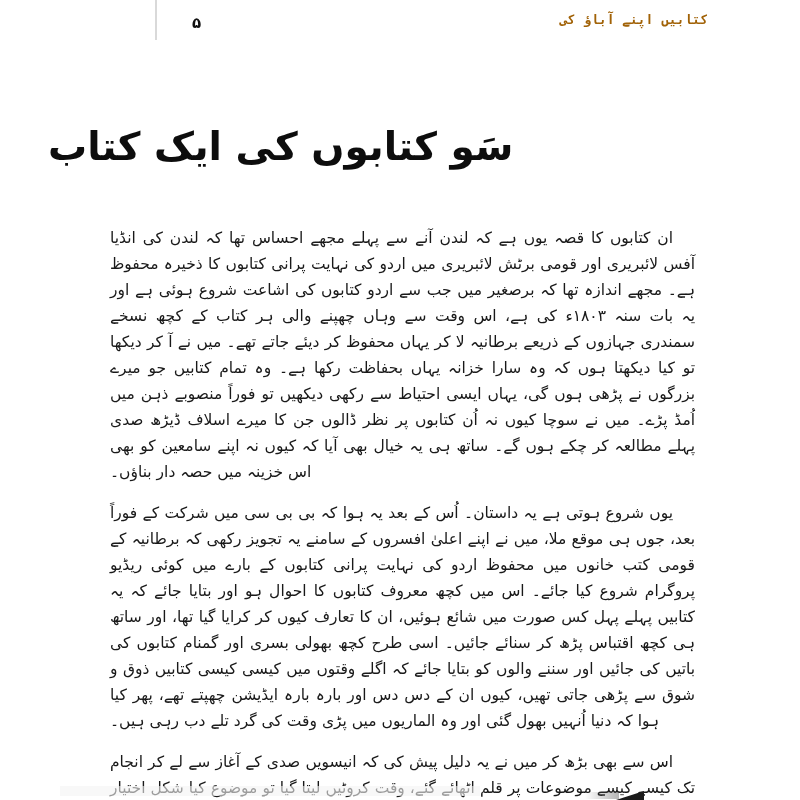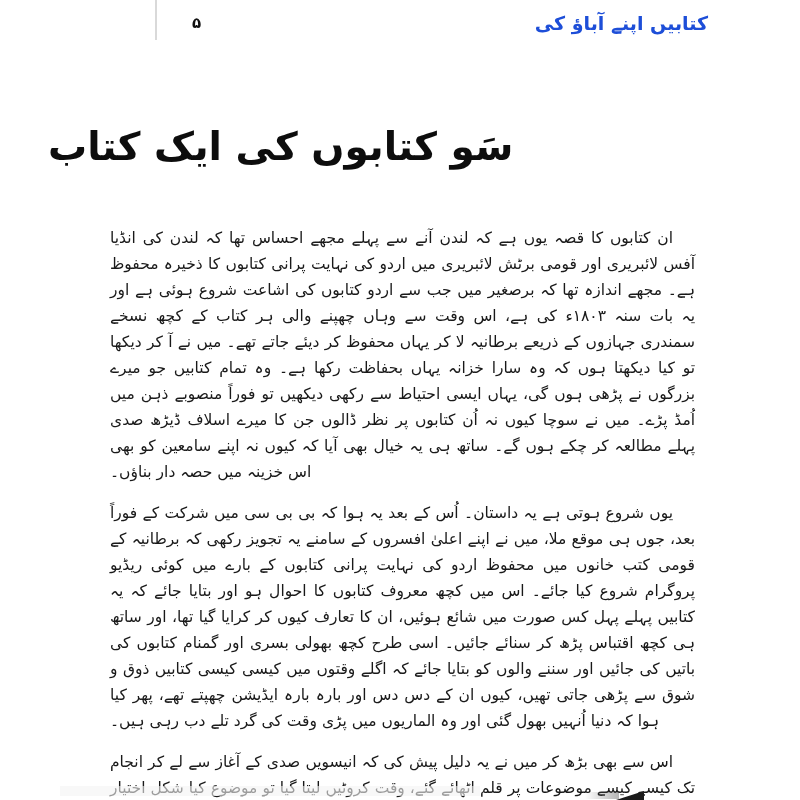--- a/index.html
+++ b/index.html
@@ -22,23 +22,24 @@
     top: 14px;
     font-size: 15px;
     font-weight: bold;
     color: #111;
   }
   .header-running {
     position: absolute;
     right: 92px;
     top: 12px;
     direction: rtl;
-    font-size: 19px;
+    font-size: 13px;
     font-weight: bold;
-    color: #1d4ed8;
+    color: #a16207;
+    font-family: Liberation Mono, monospace;
   }
   .chapter-title {
     position: absolute;
     top: 124px;
     left: 0;
     width: 100%;
     margin: 0;
     direction: rtl;
     text-align: left;
     font-size: 39px;

